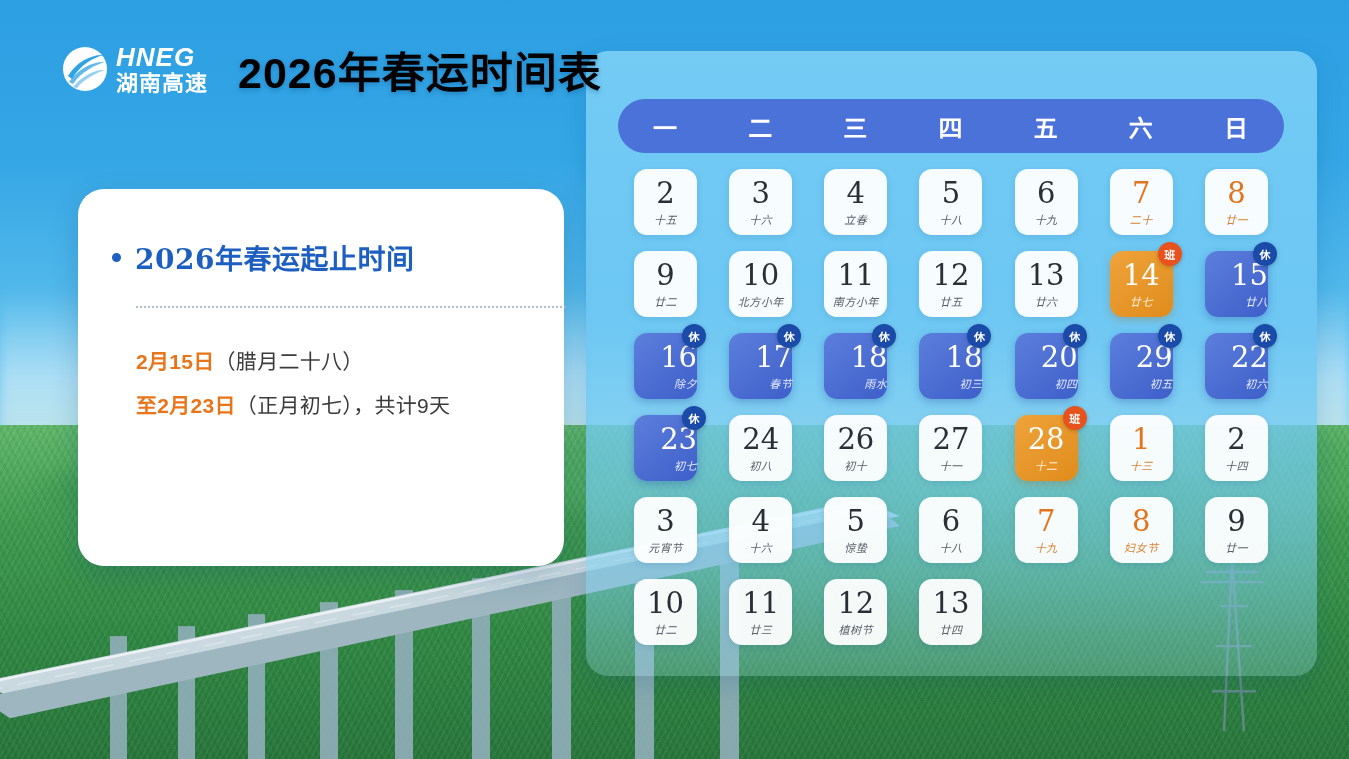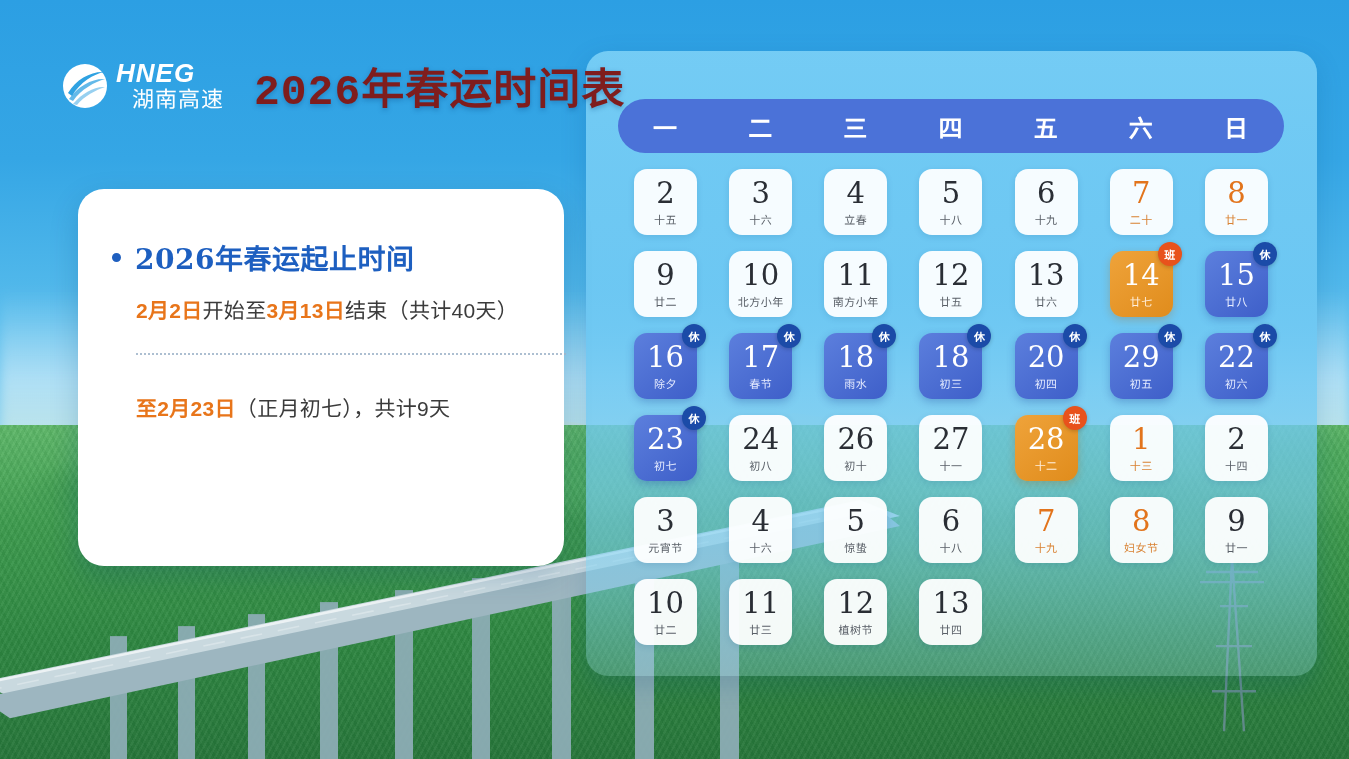--- a/index.html
+++ b/index.html
@@ -62,34 +62,34 @@
   .fields {
     position:absolute; left:2%; top:58%; width:46%; height:16%;
     background:linear-gradient(100deg,#A8CF7E 0%,#8FC46C 30%,#76B45C 60%,#5FA84F 100%);
     clip-path:polygon(0% 40%,18% 18%,38% 32%,57% 14%,78% 30%,100% 20%,100% 100%,0% 100%);
     opacity:.55; filter:blur(2px);
   }
   
   #viaduct { position:absolute; left:0; bottom:0; width:100%; height:36%; }
 
   
-  #header { position:absolute; left:62px; top:54px; display:flex; align-items:center; gap:18px; z-index:6; }
+  #header { position:absolute; left:62px; top:38px; display:flex; align-items:center; gap:18px; z-index:6; }
   .logo-wrap { display:flex; align-items:center; gap:8px; }
   .logo-mark { width:46px; height:46px; flex:0 0 auto; }
   .logo-text { display:flex; flex-direction:column; line-height:1; }
   .logo-en {
     font-size:26px; font-weight:bold; color:#ffffff; letter-spacing:1px;
     font-family:"Liberation Sans", sans-serif; font-style:italic;
   }
   .logo-cn {
-    font-size:22px; font-weight:normal; color:#ffffff; letter-spacing:1px; margin-top:3px;margin-left:16px;
+    font-size:22px; font-weight:bold; color:#ffffff; letter-spacing:1px; margin-top:3px;
   }
   #title {
-    font-size:43px; font-weight:bold; color:#7f1d1d; letter-spacing:1px;
-    font-family:Liberation Mono, monospace;
+    font-size:43px; font-weight:bold; color:#000000; letter-spacing:1px;
+    font-family:Liberation Sans, sans-serif;
     text-shadow:0 2px 5px rgba(10,70,130,.35);
     margin-left:12px;
   }
 
   
   #info-card {
     position:absolute; left:78px; top:189px; width:486px; height:377px;
     background:#ffffff; border-radius:26px;
     box-shadow:0 10px 28px rgba(10,70,120,.22);
     z-index:6; padding:48px 34px 0 34px;
@@ -135,29 +135,30 @@
     display:flex; flex-direction:column; align-items:center; justify-content:center;
     background:rgba(255,255,255,.94);
     box-shadow:0 2px 6px rgba(20,80,130,.14);
   }
   .cell .num {
     font-size:29px; line-height:1; color:#2A2E35; font-weight:normal;
     font-family:"DejaVu Serif", serif;
   }
   .cell .lun {
     font-size:11px; line-height:1; margin-top:7px; color:#5A6068;
-    font-family:"DejaVu Serif", serif; letter-spacing:.5px;
+    font-family:"DejaVu Serif", serif; letter-spacing:.5px;font-style:italic;
   }
   
   .cell.weekend .num { color:#E2741C; }
   .cell.weekend .lun { color:#D98233;text-align:right; }
   
   .cell.holiday {
     background:linear-gradient(140deg,#5C7FDD 0%,#3E5FC9 100%);
     box-shadow:0 3px 8px rgba(25,60,150,.30);
+    align-items:flex-end;
   }
   .cell.holiday .num { color:#ffffff; }
   .cell.holiday .lun { color:#E6ECFF; }
   
   .cell.workday {
     background:linear-gradient(140deg,#EFA33A 0%,#E08C1C 100%);
     box-shadow:0 3px 8px rgba(170,95,10,.28);
     text-align:center;
   }
   .cell.workday .num { color:#ffffff; }
@@ -230,26 +231,26 @@
   <div id="title">2026年春运时间表</div>
 </div>
 
 <div id="info-card">
 
   <div>
     <div class="bullet-row">
       <span class="dot"></span>
       <span class="sec-title">2026年春运起止时间</span>
     </div>
-    <div class="sec-body" id="s1-body"><span class="hl">2月2日</span><span>开始至</span><span class="hl">3月13日</span><span>结束（共计40天）</span></div>
   </div>
 
   <div class="divider"></div>
 
   <div id="sec2">
+    <div class="sec-line" id="s2-l1"><span class="hl">2月15日</span><span>（腊月二十八）</span></div>
     <div class="sec-line" id="s2-l2"><span class="hl">至2月23日</span><span>（正月初七），共计9天</span></div>
   </div>
 
 </div>
 
 <div id="calendar-panel">
   <div id="weekday-bar">
       <div class="wd">一</div>
       <div class="wd">二</div>
       <div class="wd">三</div>

